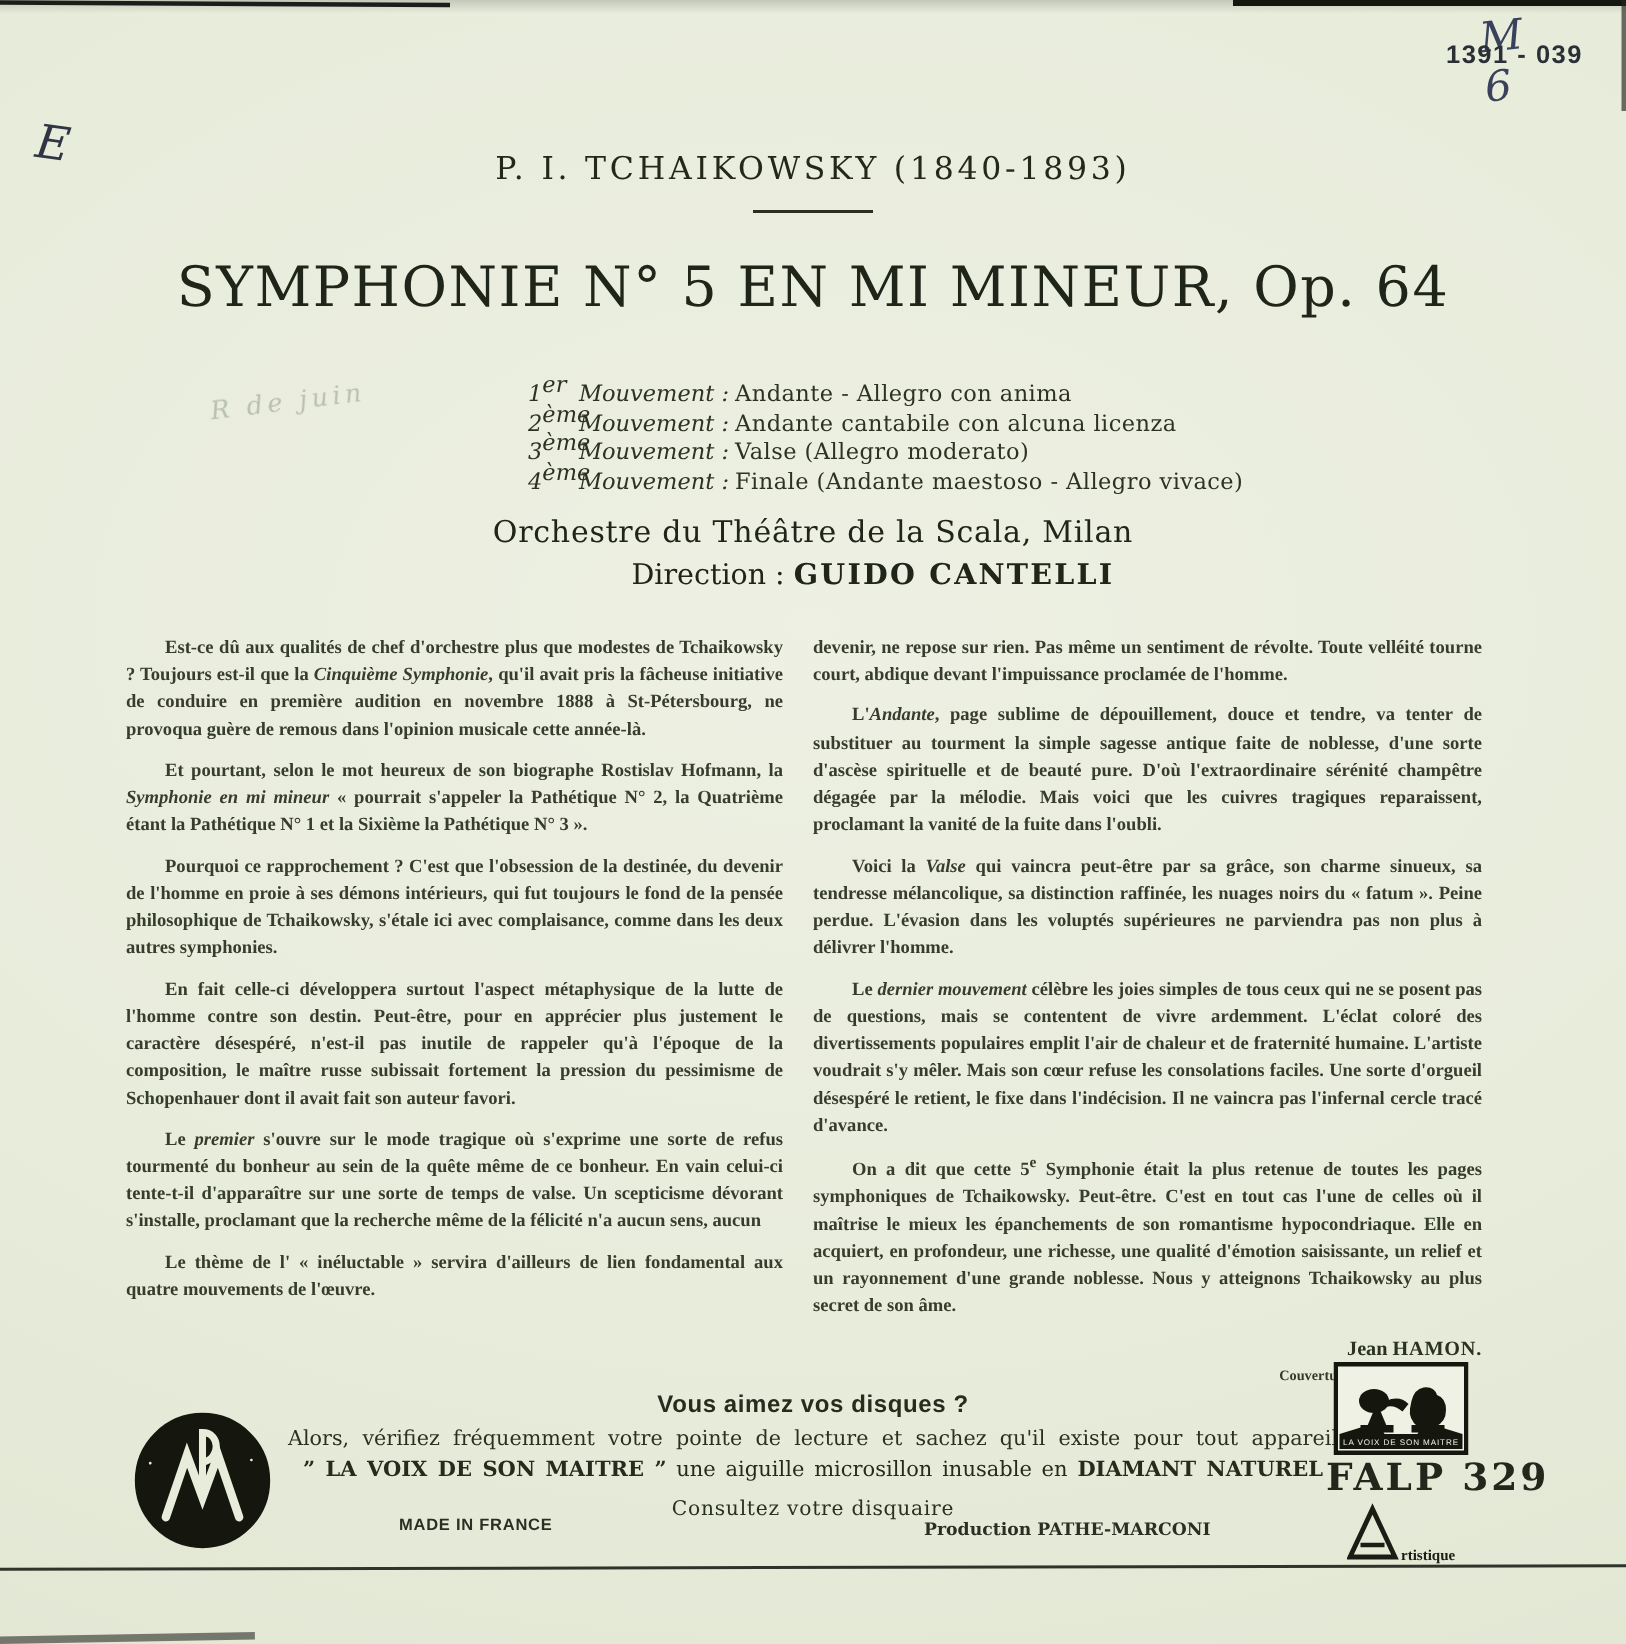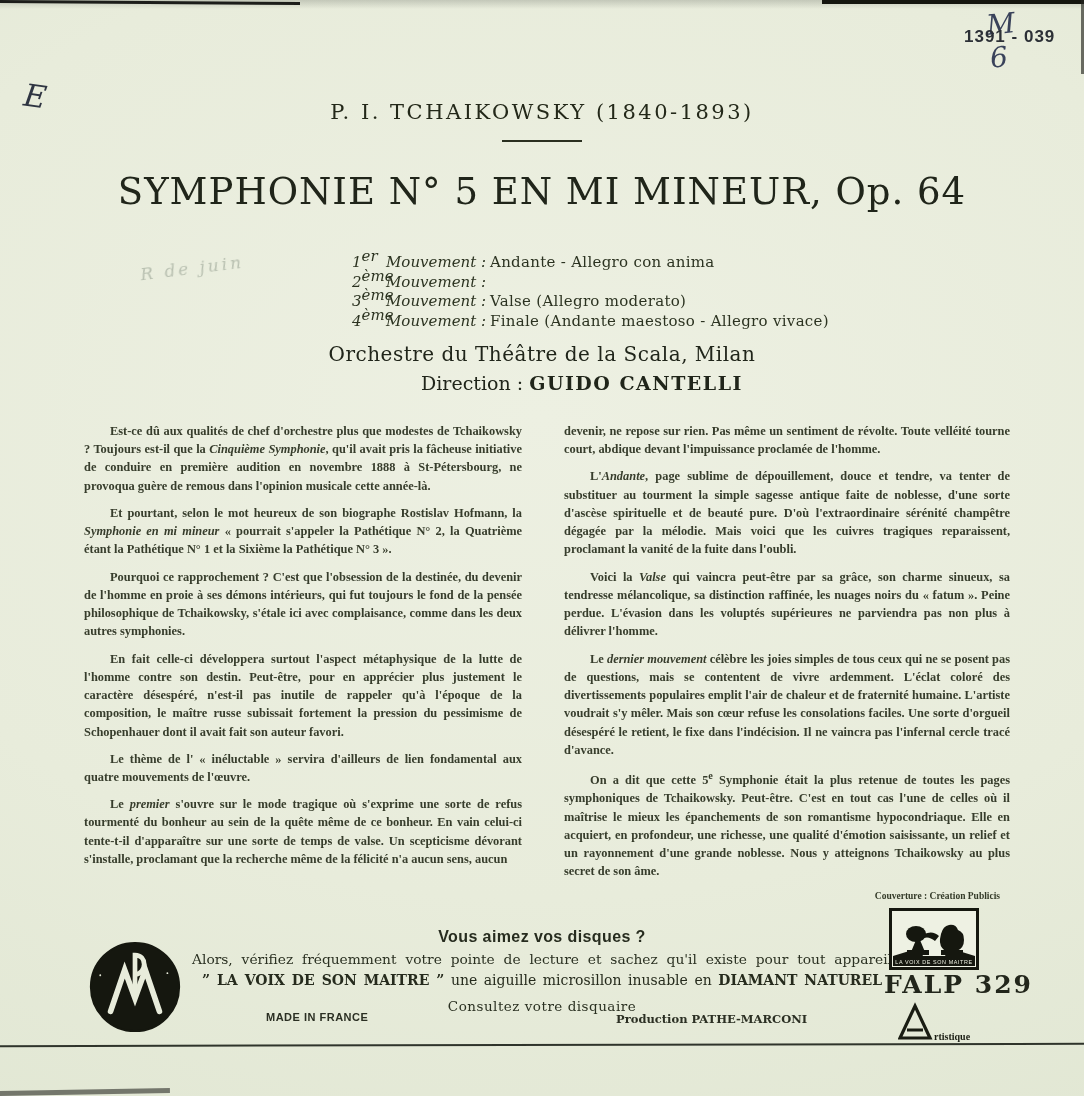--- a/index.html
+++ b/index.html
@@ -49,21 +49,21 @@
 
   
   .orchestra{position:absolute;top:342px;left:0;width:100%;text-align:center;font-size:20px;color:#20251a;letter-spacing:.5px;}
   .direction{position:absolute;top:372px;left:0;width:100%;text-align:center;font-size:19px;color:#20251a;padding-left:40px;}
   .direction .conductor{font-weight:bold;letter-spacing:1.5px;}
 
   
   .col{position:absolute;top:422px;font-family:"Liberation Serif",serif;font-weight:bold;
     font-size:12.4px;line-height:1.47;color:#373d2c;text-align:justify;}
   .col-left{left:84px;width:438px;}
-  .col-right{left:564px;width:446px;}
+  .col-right{left:542px;width:446px;}
   .col p{margin:0 0 9px 0;text-indent:26px;}
   .signature{text-align:right;font-size:13.5px;margin-top:4px;color:#2c3222;}
   .signature .sig-last{letter-spacing:.5px;}
   .credit{text-align:right;font-size:9.5px;margin-top:4px;padding-right:10px;color:#333a28;}
 
   
   .f-heading{position:absolute;top:928px;left:0;width:100%;text-align:center;
     font-family:"Liberation Sans",sans-serif;font-weight:bold;font-size:16px;color:#272c1f;letter-spacing:.4px;}
   .f-line1{position:absolute;top:951px;left:192px;width:700px;font-size:13.8px;color:#2b3122;
     text-align:justify;text-align-last:justify;}
@@ -103,20 +103,21 @@
 
   <div class="movements">
       <div class="mvt-row">
         <span class="mvt-ord">1<sup>er</sup></span>
         <span class="mvt-label">Mouvement :</span>
         <span class="mvt-tempo">Andante - Allegro con anima</span>
       </div>
       <div class="mvt-row">
         <span class="mvt-ord">2<sup>ème</sup></span>
         <span class="mvt-label">Mouvement :</span>
+        <span class="mvt-tempo">Andante cantabile con alcuna licenza</span>
       </div>
       <div class="mvt-row">
         <span class="mvt-ord">3<sup>ème</sup></span>
         <span class="mvt-label">Mouvement :</span>
         <span class="mvt-tempo">Valse (Allegro moderato)</span>
       </div>
       <div class="mvt-row">
         <span class="mvt-ord">4<sup>ème</sup></span>
         <span class="mvt-label">Mouvement :</span>
         <span class="mvt-tempo">Finale (Andante maestoso - Allegro vivace)</span>
@@ -124,30 +125,31 @@
     </div>
 
   <div class="orchestra">Orchestre du Théâtre de la Scala, Milan</div>
   <div class="direction"><span>Direction : </span><span class="conductor">GUIDO CANTELLI</span></div>
 
   <div class="col col-left">
       <p><span>Est-ce dû aux qualités de chef d'orchestre plus que modestes de Tchaikowsky ? Toujours est-il que la </span><span style="font-style: italic;">Cinquième Symphonie</span><span>, qu'il avait pris la fâcheuse initiative de conduire en première audition en novembre 1888 à St-Pétersbourg, ne provoqua guère de remous dans l'opinion musicale cette année-là.</span></p>
       <p><span>Et pourtant, selon le mot heureux de son biographe Rostislav Hofmann, la </span><span style="font-style: italic;">Symphonie en mi mineur</span><span> « pourrait s'appeler la Pathétique N° 2, la Quatrième étant la Pathétique N° 1 et la Sixième la Pathétique N° 3 ».</span></p>
       <p><span>Pourquoi ce rapprochement ? C'est que l'obsession de la destinée, du devenir de l'homme en proie à ses démons intérieurs, qui fut toujours le fond de la pensée philosophique de Tchaikowsky, s'étale ici avec complaisance, comme dans les deux autres symphonies.</span></p>
       <p><span>En fait celle-ci développera surtout l'aspect métaphysique de la lutte de l'homme contre son destin. Peut-être, pour en apprécier plus justement le caractère désespéré, n'est-il pas inutile de rappeler qu'à l'époque de la composition, le maître russe subissait fortement la pression du pessimisme de Schopenhauer dont il avait fait son auteur favori.</span></p>
+      <p><span>Le </span><span style="font-style: italic;">premier</span><span> s'ouvre sur le mode tragique où s'exprime une sorte de refus tourmenté du bonheur au sein de la quête même de ce bonheur. En vain celui-ci tente-t-il d'apparaître sur une sorte de temps de valse. Un scepticisme dévorant s'installe, proclamant que la recherche même de la félicité n'a aucun sens, aucun</span></p>
       <p><span>Le thème de l' « inéluctable » servira d'ailleurs de lien fondamental aux quatre mouvements de l'œuvre.</span></p>
-      <p><span>Le </span><span style="font-style: italic;">premier</span><span> s'ouvre sur le mode tragique où s'exprime une sorte de refus tourmenté du bonheur au sein de la quête même de ce bonheur. En vain celui-ci tente-t-il d'apparaître sur une sorte de temps de valse. Un scepticisme dévorant s'installe, proclamant que la recherche même de la félicité n'a aucun sens, aucun</span></p>
     </div>
   <div class="col col-right">
 
   <p style="text-indent: 0px;"><span>devenir, ne repose sur rien. Pas même un sentiment de révolte. Toute velléité tourne court, abdique devant l'impuissance proclamée de l'homme.</span></p>
       <p><span>L'</span><span style="font-style: italic;">Andante</span><span>, page sublime de dépouillement, douce et tendre, va tenter de substituer au tourment la simple sagesse antique faite de noblesse, d'une sorte d'ascèse spirituelle et de beauté pure. D'où l'extraordinaire sérénité champêtre dégagée par la mélodie. Mais voici que les cuivres tragiques reparaissent, proclamant la vanité de la fuite dans l'oubli.</span></p>
       <p><span>Voici la </span><span style="font-style: italic;">Valse</span><span> qui vaincra peut-être par sa grâce, son charme sinueux, sa tendresse mélancolique, sa distinction raffinée, les nuages noirs du « fatum ». Peine perdue. L'évasion dans les voluptés supérieures ne parviendra pas non plus à délivrer l'homme.</span></p>
       <p><span>Le </span><span style="font-style: italic;">dernier mouvement</span><span> célèbre les joies simples de tous ceux qui ne se posent pas de questions, mais se contentent de vivre ardemment. L'éclat coloré des divertissements populaires emplit l'air de chaleur et de fraternité humaine. L'artiste voudrait s'y mêler. Mais son cœur refuse les consolations faciles. Une sorte d'orgueil désespéré le retient, le fixe dans l'indécision. Il ne vaincra pas l'infernal cercle tracé d'avance.</span></p>
       <p><span>On a dit que cette 5</span><sup>e</sup><span> Symphonie était la plus retenue de toutes les pages symphoniques de Tchaikowsky. Peut-être. C'est en tout cas l'une de celles où il maîtrise le mieux les épanchements de son romantisme hypocondriaque. Elle en acquiert, en profondeur, une richesse, une qualité d'émotion saisissante, un relief et un rayonnement d'une grande noblesse. Nous y atteignons Tchaikowsky au plus secret de son âme.</span></p>
+      <div class="signature"><span>Jean </span><span class="sig-last" style="font-weight: bold;">HAMON.</span></div>
       <div class="credit">Couverture : Création Publicis</div>
     </div>
   <div class="col col-right" style="top:auto;" id="sig-wrap">
   </div>
 
   <div class="f-heading">Vous aimez vos disques ?</div>
   <div class="f-line1">Alors, vérifiez fréquemment votre pointe de lecture et sachez qu'il existe pour tout appareil</div>
   <div class="f-line2"><span style="font-weight: bold;">” LA VOIX DE SON MAITRE ”</span><span> une aiguille microsillon inusable en </span><span style="font-weight: bold;">DIAMANT NATUREL</span></div>
   <div class="f-line3">Consultez votre disquaire</div>
   <div class="made-in">MADE IN FRANCE</div>

